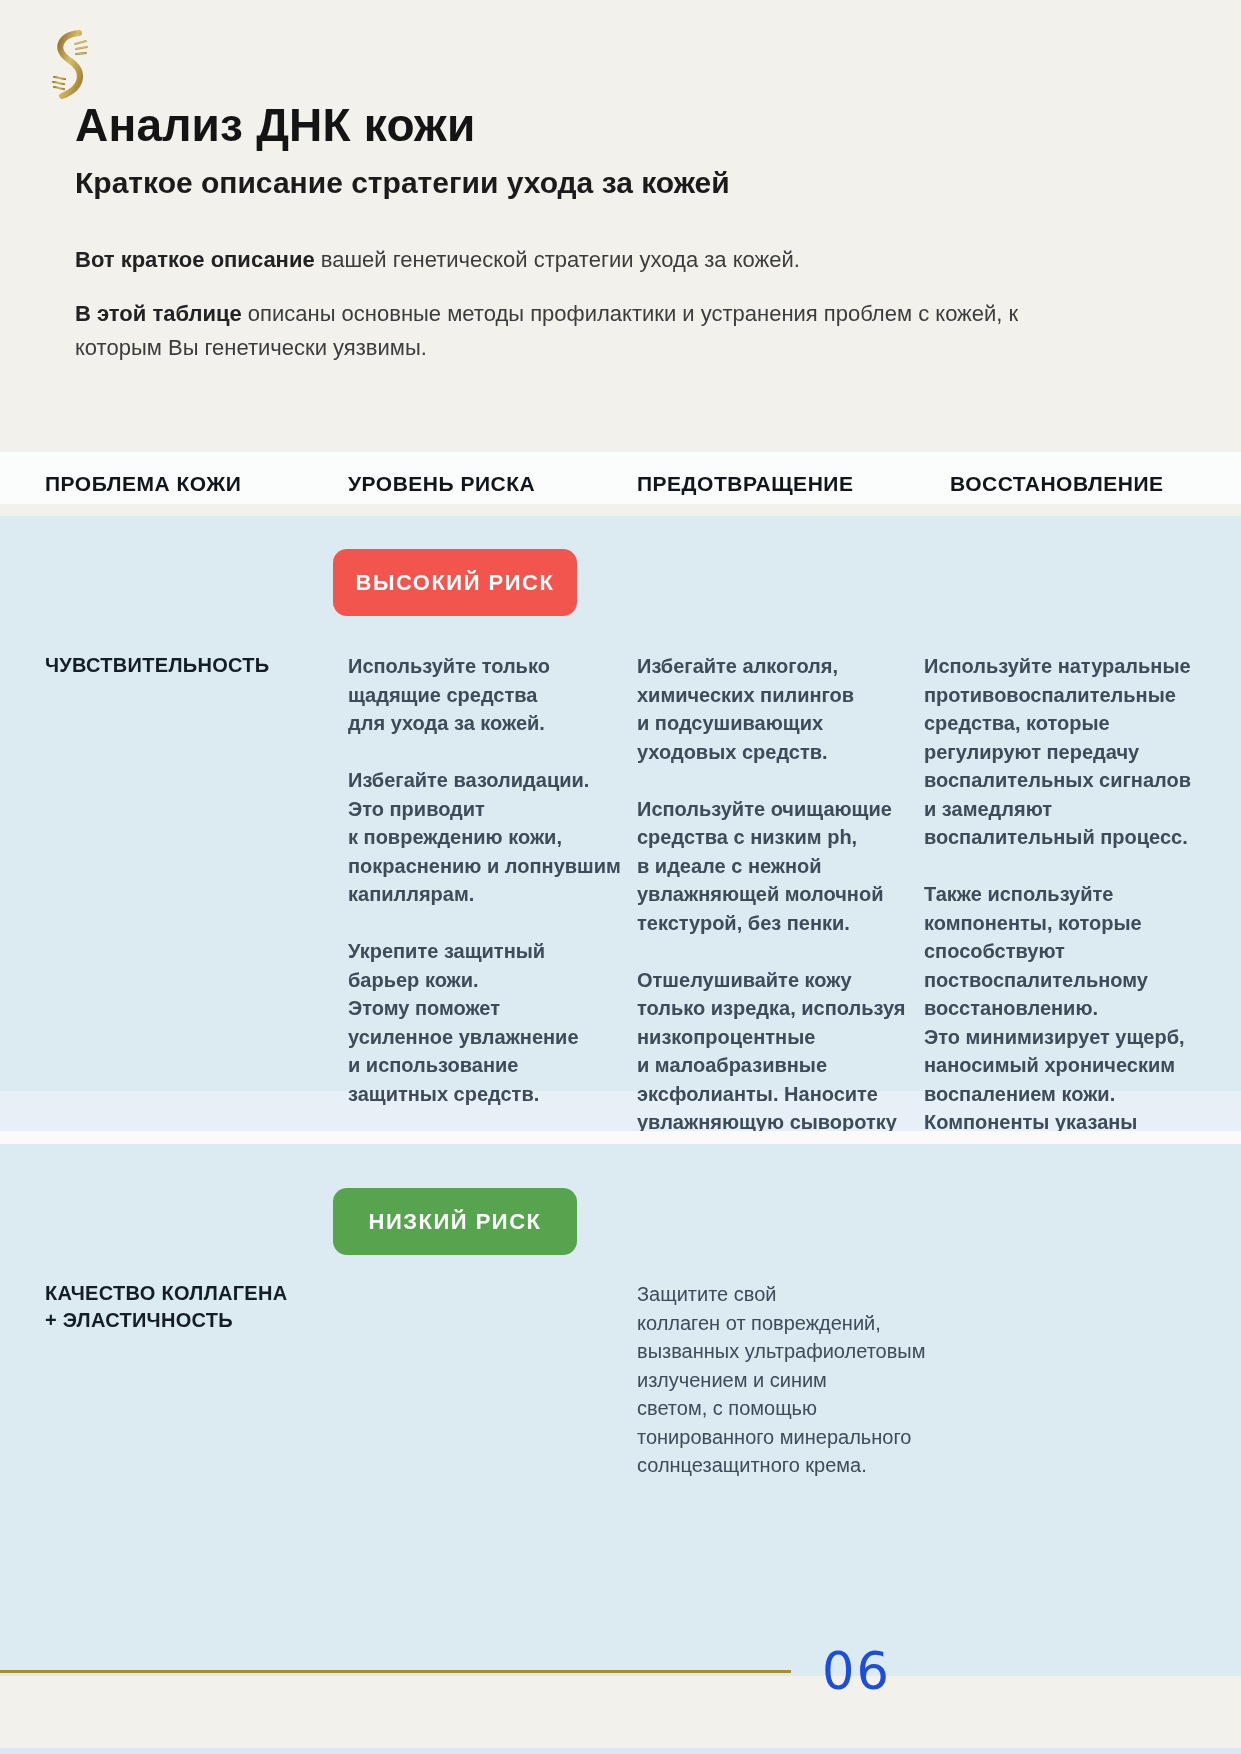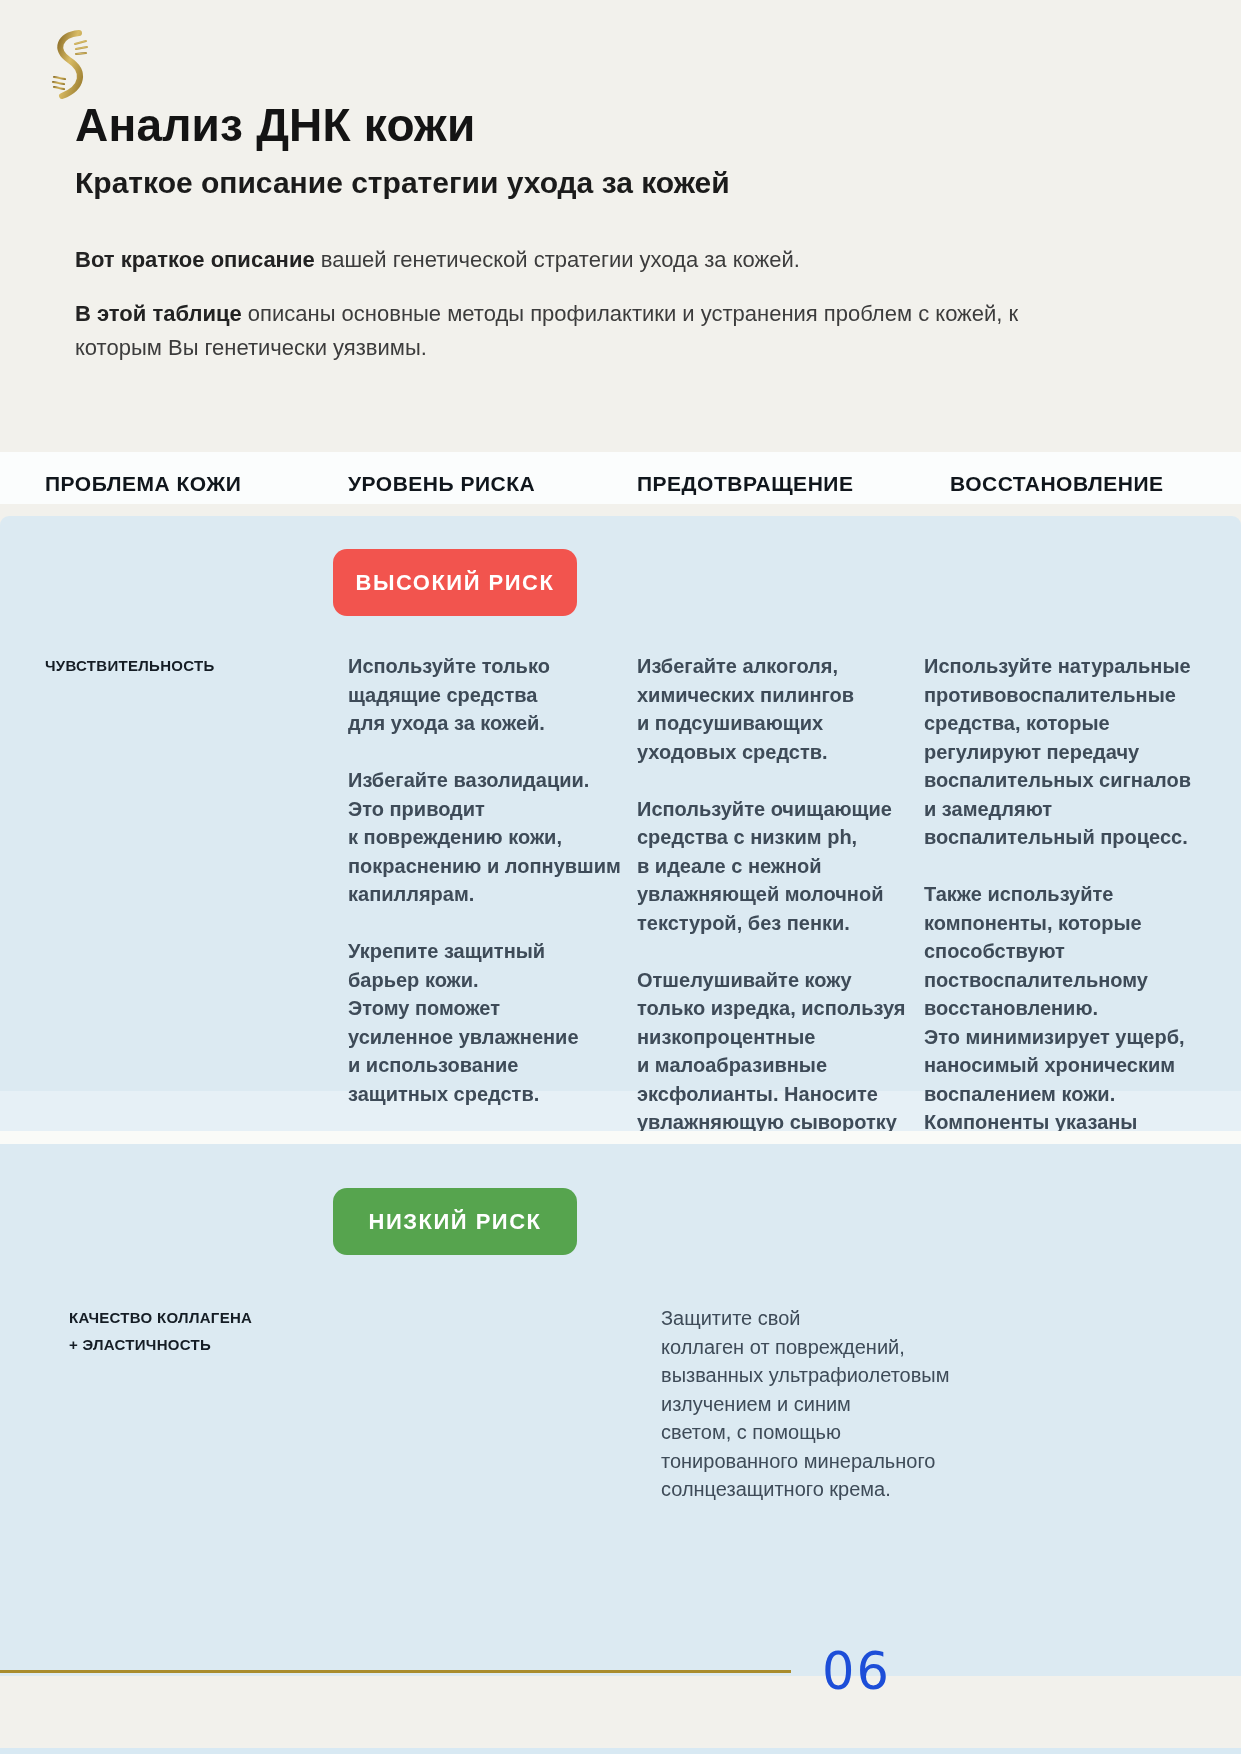--- a/index.html
+++ b/index.html
@@ -28,34 +28,34 @@
     position:absolute;left:0;top:452px;width:1241px;height:52px;
     background:#fbfdfd;
   }
   .thead .th{
     position:absolute;top:0;height:64px;display:flex;align-items:center;
     font-size:21px;font-weight:700;color:#10161c;letter-spacing:.5px;white-space:nowrap;
   }
   .th.c1{left:45px;} .th.c2{left:348px;text-align:center;} .th.c3{left:637px;} .th.c4{left:950px;}
   
   .section{position:absolute;left:0;width:1241px;background:#dceaf2;}
-  .section.s1{top:516px;height:615px;border-radius:9px;}
+  .section.s1{top:516px;height:615px;}
   .section.s2{top:1144px;height:532px;}
   .s1-fade{position:absolute;left:0;bottom:0;width:100%;height:40px;background:#e6f0f6;}
   .gap{position:absolute;left:0;top:1131px;width:1241px;height:13px;background:#fafbf8;}
   .badge{
     position:absolute;left:333px;width:244px;height:67px;border-radius:14px;
     display:flex;align-items:center;justify-content:center;
     color:#ffffff;font-size:22px;font-weight:700;letter-spacing:1.5px;white-space:nowrap;
   }
   .badge.high{background:#f2544e;top:33px;}
   .badge.low{background:#56a44e;top:44px;}
   .col{position:absolute;white-space:pre-line;}
-  .s1 .col{top:136px;font-weight:bold;} .s2 .col{top:160px;margin-left:24px;}
-  .col.c1{left:45px;width:280px;font-size:15px;font-weight:700;color:#151d25;line-height:27px;letter-spacing:.3px;}
+  .s1 .col{top:136px;font-weight:bold;} .s2 .col{top:136px;}
+  .col.c1{left:45px;width:280px;font-size:20px;font-weight:700;color:#151d25;line-height:27px;letter-spacing:.3px;}
   .col.c2{left:348px;width:282px;}
   .col.c3{left:637px;width:305px;}
   .col.c4{left:924px;width:285px;}
   .body-text{font-size:20px;line-height:28.5px;color:#3e4b58;}
   
   .footer-rule{position:absolute;left:0;top:1670px;width:791px;height:3px;background:#a98c2e;}
   .page-number{
     position:absolute;left:822px;top:1642px;
     font-size:51px;font-weight:400;color:#1d4ed8;letter-spacing:2px;
     font-family:"DejaVu Sans","Liberation Sans",sans-serif;

